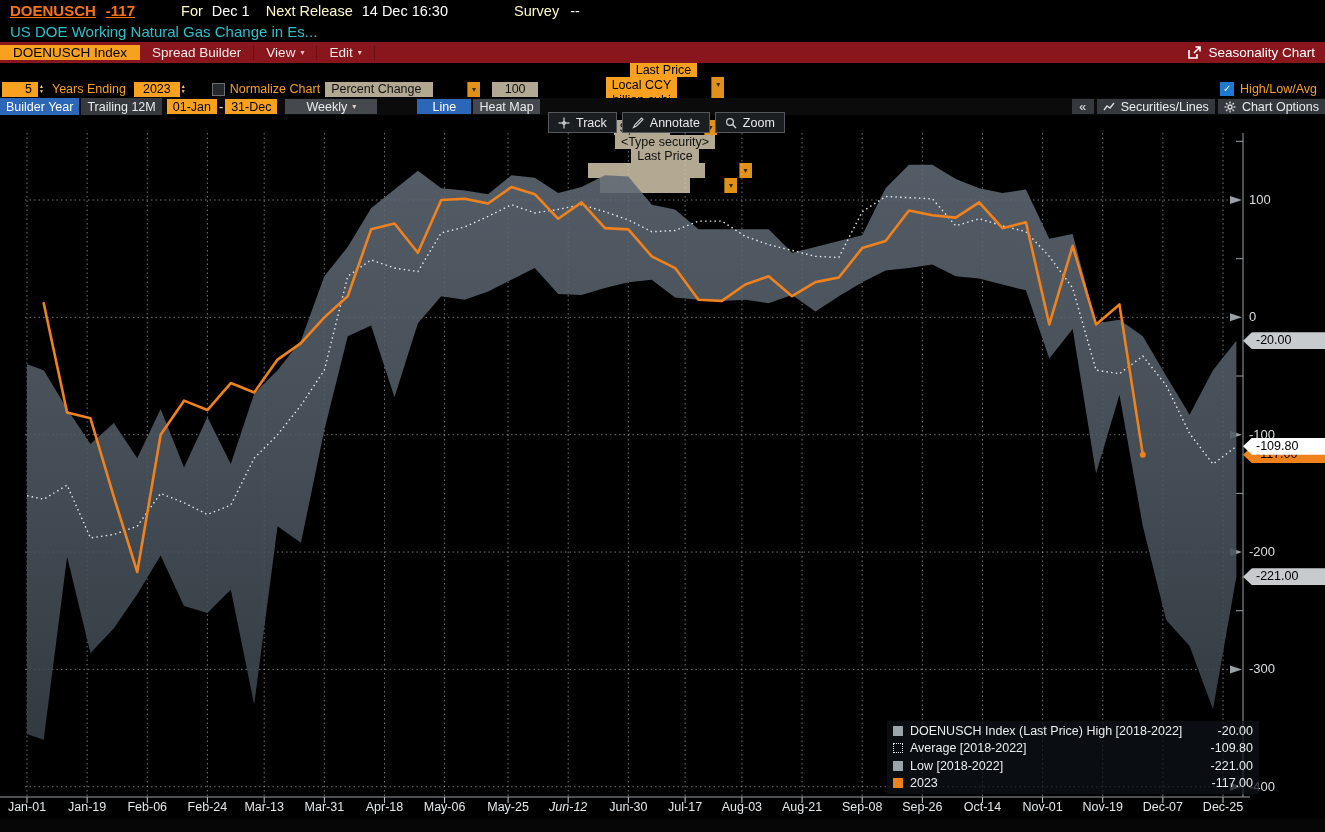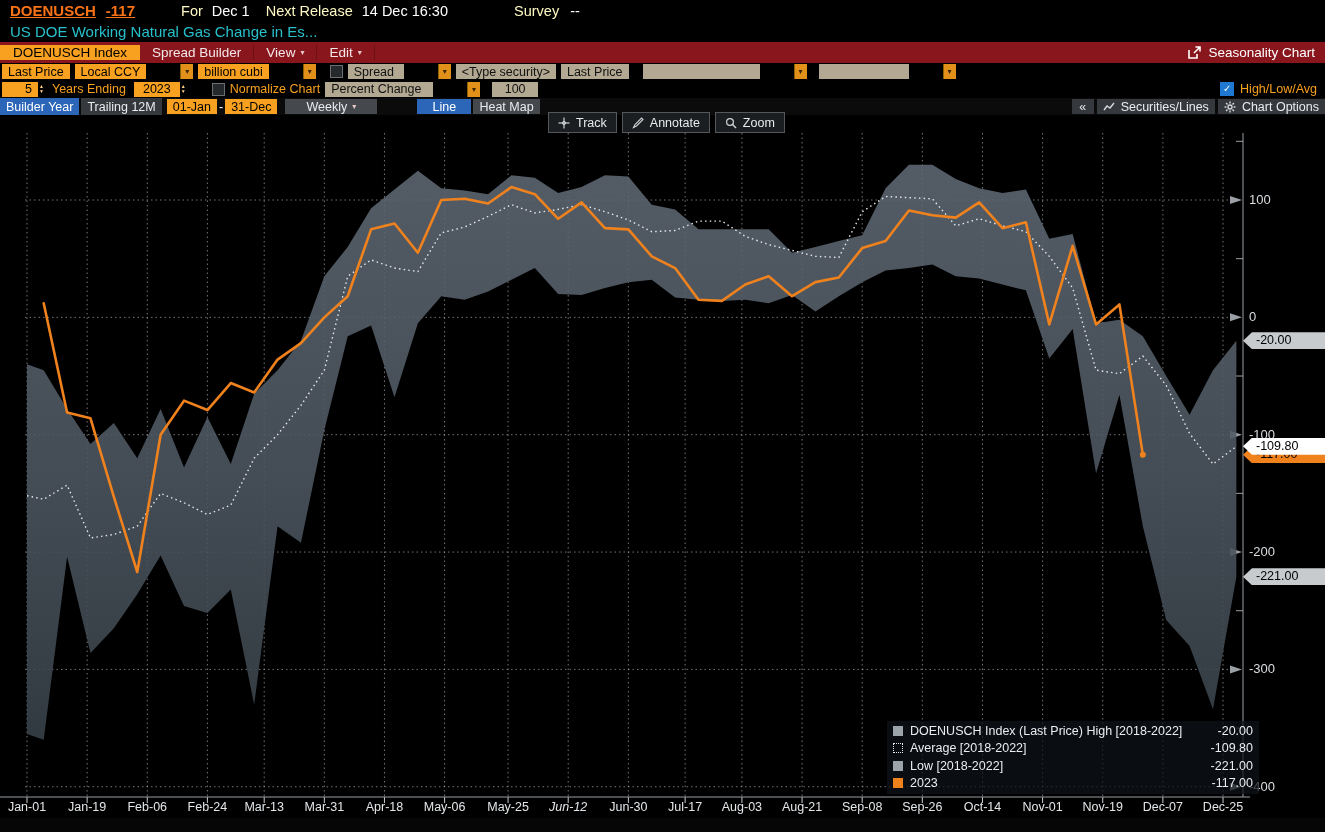--- a/index.html
+++ b/index.html
@@ -11,21 +11,21 @@
   .amb{color:#fef9c3;} .wht{color:#fff;}
   .hl2{position:absolute;top:21px;left:10px;height:21px;display:flex;align-items:center;color:#27c0cb;font-size:15px;}
   
   .redbar{position:absolute;top:42px;left:0;right:0;height:21px;background:#8a161d;display:flex;align-items:center;font-size:13.5px;color:#f2e8e8;}
   .rtab{background:#f8a01f;color:#000;padding:0 13px;display:flex;align-items:center;font-size:13.5px;}
   .mitem{padding:0 12px;display:flex;align-items:center;border-right:1px solid #6c1016;cursor:default;}
   .crt{font-size:8px;margin-left:5px;color:#e6c9c9;}
   .rb-right{margin-left:auto;display:flex;align-items:center;gap:7px;padding-right:10px;color:#fff;}
   
   .trow{position:absolute;left:0;right:0;display:flex;align-items:center;font-size:12.5px;}
-  .row1{top:63px;height:17px;} .row2{top:81px;height:16px;} .row3{top:98px;height:17px;background:#0b0b0b;}
+  .row1{top:63px;height:17px;flex-direction:column;} .row2{top:81px;height:16px;} .row3{top:98px;height:17px;background:#0b0b0b;}
   .tb{height:15px;display:inline-flex;align-items:center;padding:0 6px;white-space:nowrap;}
   .bA{background:#f8a01f;color:#000;}
   .bTan{background:#b3a993;color:#111;}
   .bGray{background:#45494d;color:#e9ecee;}
   .bGray2{background:#35393d;color:#e9ecee;}
   .bBlue{background:#2b66b8;color:#fff;}
   .dropA{display:inline-flex;gap:34px;} .dropA .arr{background:#e1901a;color:#3a2703;width:12px;justify-content:center;padding:0;border-left:1px solid #8a6200;}
   .arr{display:inline-flex;align-items:center;font-size:8px;height:15px;}
   .ambt{color:#f8a01f;}
   .cb{width:11px;height:11px;background:#26292c;border:1px solid #6a6e72;flex:none;}

